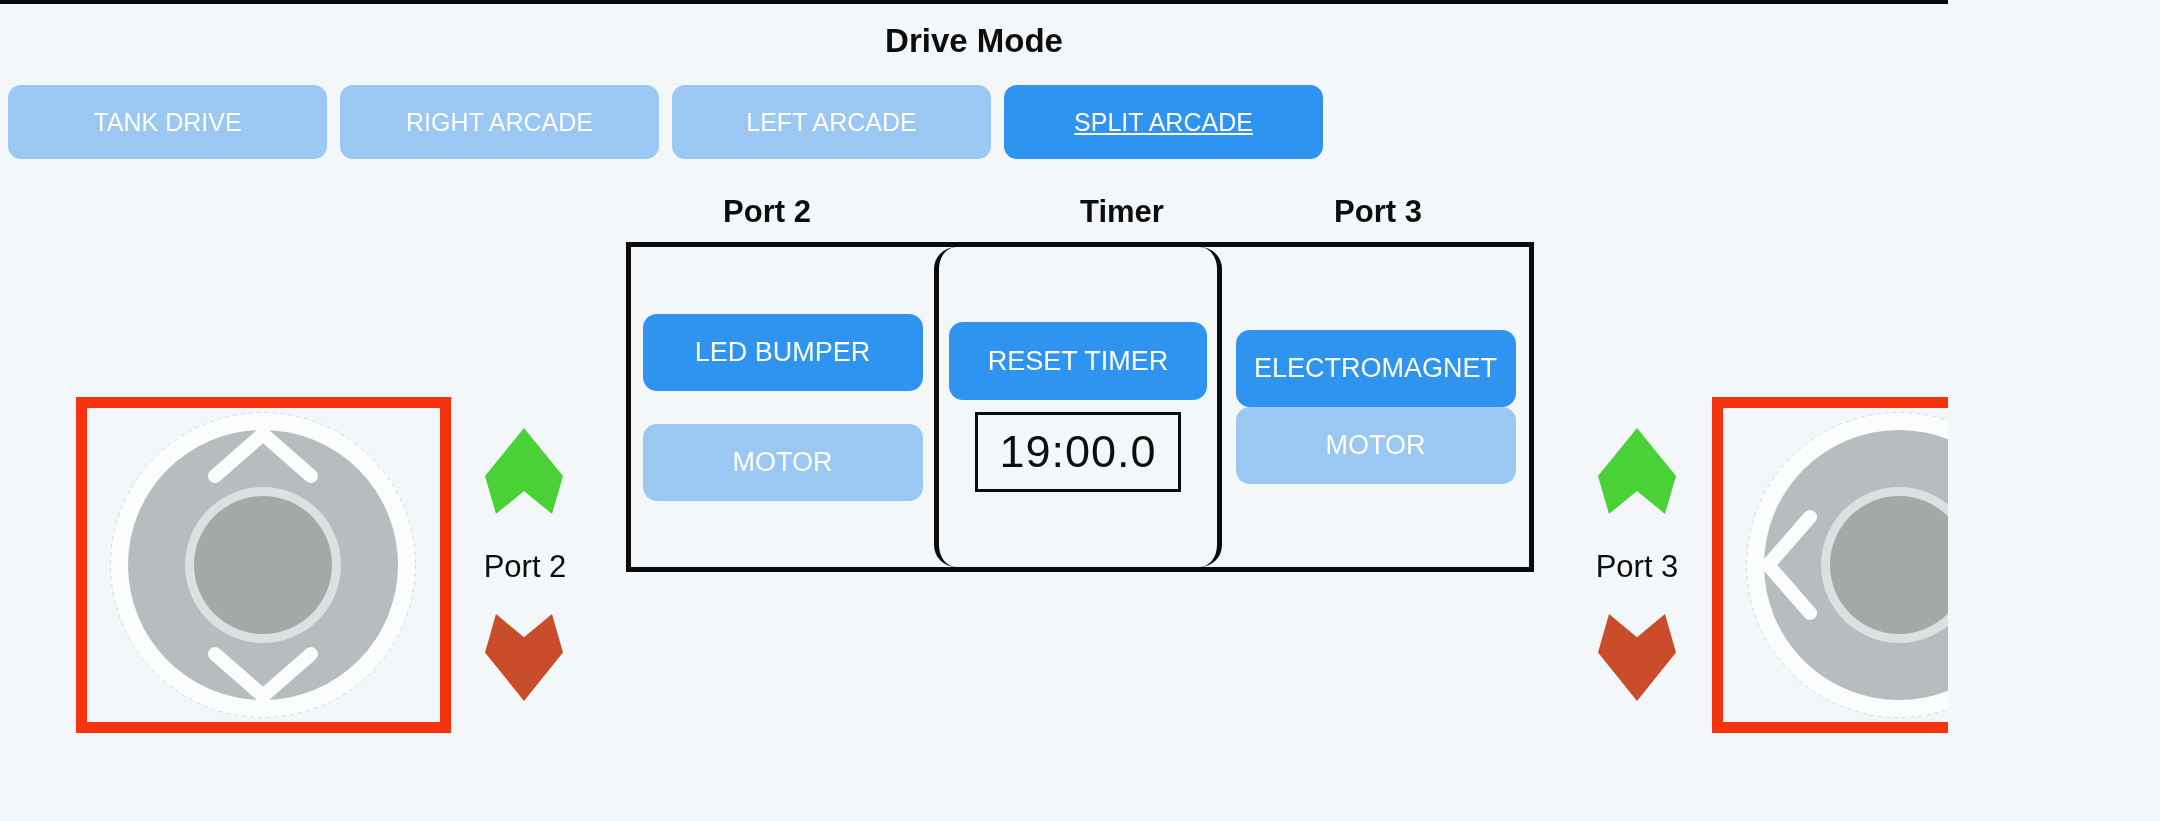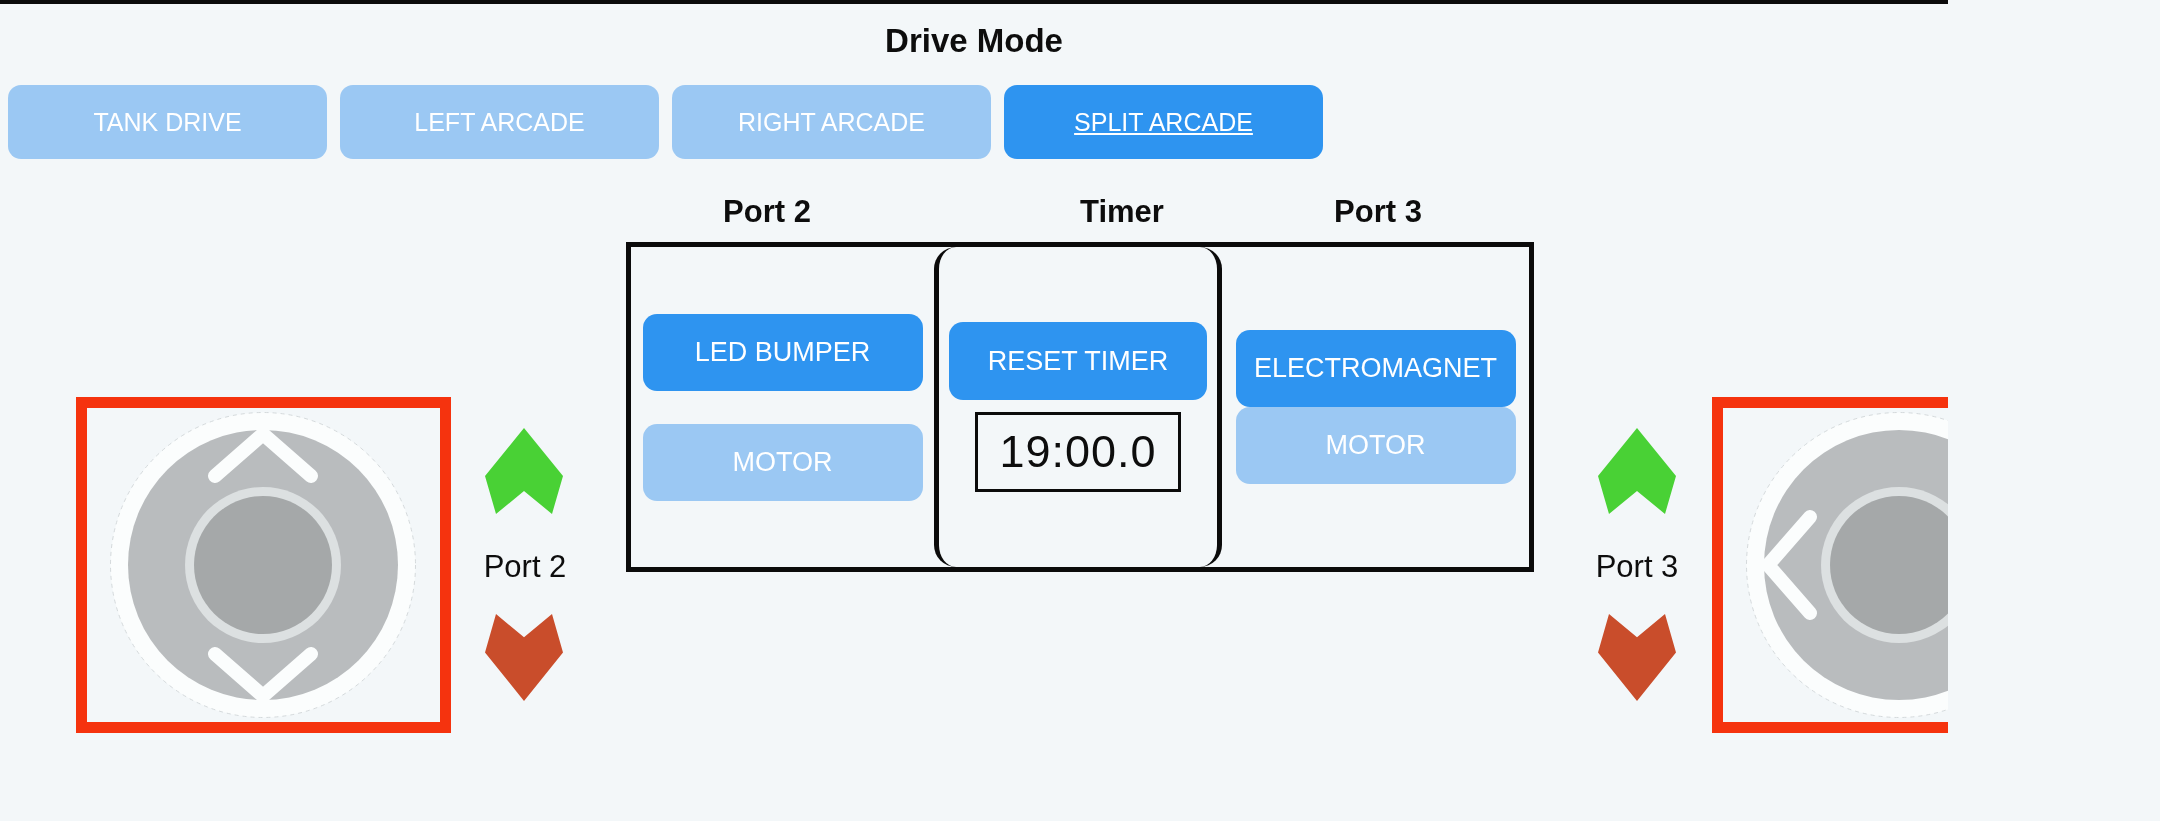--- a/index.html
+++ b/index.html
@@ -111,22 +111,22 @@
 </style>
 </head>
 <body>
 
 <div class="stage">
 
   <div class="page-title">Drive Mode</div>
 
   <div class="drive-row">
     <button class="drive-btn">TANK DRIVE</button>
+    <button class="drive-btn">RIGHT ARCADE</button>
     <button class="drive-btn">LEFT ARCADE</button>
-    <button class="drive-btn">RIGHT ARCADE</button>
     <button class="drive-btn selected">SPLIT ARCADE</button>
   </div>
 
   <div class="col-header h-left">Port 2</div>
   <div class="col-header h-center">Timer</div>
   <div class="col-header h-right">Port 3</div>
 
   <div class="panel-table">
     <div class="cell c-left">
       <button class="cell-btn on">LED BUMPER</button>

